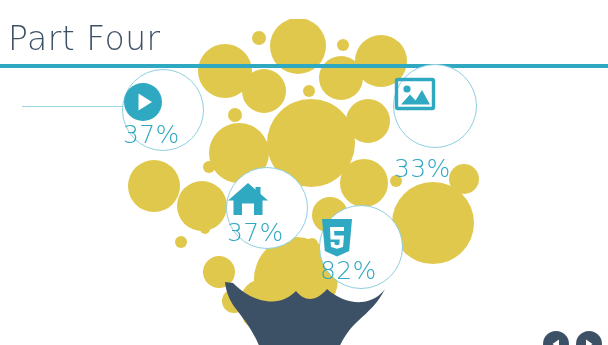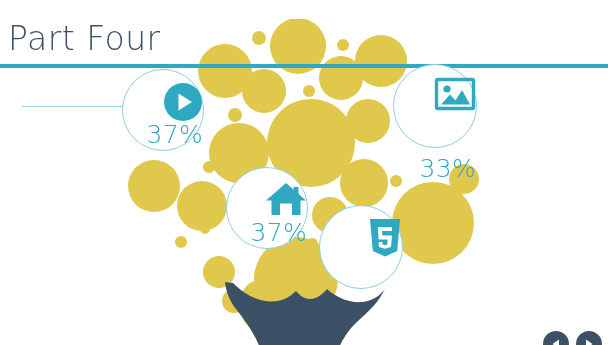--- a/index.html
+++ b/index.html
@@ -58,21 +58,21 @@
   }
   
   .stat {
     position: absolute;
     border-radius: 50%;
     background: #ffffff;
     border: 1px solid #8ecfe0;
     box-sizing: border-box;
     display: flex;
     flex-direction: column;
-    align-items: flex-end;
+    align-items: flex-start;
     justify-content: flex-start;
   }
   .stat .glyph {
     margin-top: 11px;
     height: 42px;
     display: flex;
     align-items: center;
     justify-content: center;
   }
   .stat .pct {
@@ -186,20 +186,21 @@
     <div class="pct">37%</div>
   </div>
 
   <div class="stat" id="stat-html5">
     <div class="glyph">
       <svg width="34" height="40" viewBox="0 0 34 40" xmlns="http://www.w3.org/2000/svg">
         <path d="M2,1 L32,1 L29.2,33 L17,38.5 L4.8,33 Z" fill="#2fa8c1"></path>
         <path d="M10,9 L24,9 L24,13 L14,13 L14.4,17.5 L24,17.5 L23,29 L17,30.8 L11,29 L10.6,24 L14.4,24 L14.6,26.4 L17,27.2 L19.4,26.4 L19.7,21.4 L10.5,21.4 Z" fill="#ffffff"></path>
       </svg>
     </div>
+    <div class="pct">82%</div>
   </div>
 
   <div class="navbtn" id="nav-prev">
     <svg width="12" height="12" viewBox="0 0 12 12" xmlns="http://www.w3.org/2000/svg">
       <path d="M9,1.5 L9,10.5 L2.5,6 Z" fill="#ffffff"></path>
     </svg>
   </div>
   <div class="navbtn" id="nav-next">
     <svg width="12" height="12" viewBox="0 0 12 12" xmlns="http://www.w3.org/2000/svg">
       <path d="M3,1.5 L3,10.5 L9.5,6 Z" fill="#ffffff"></path>

